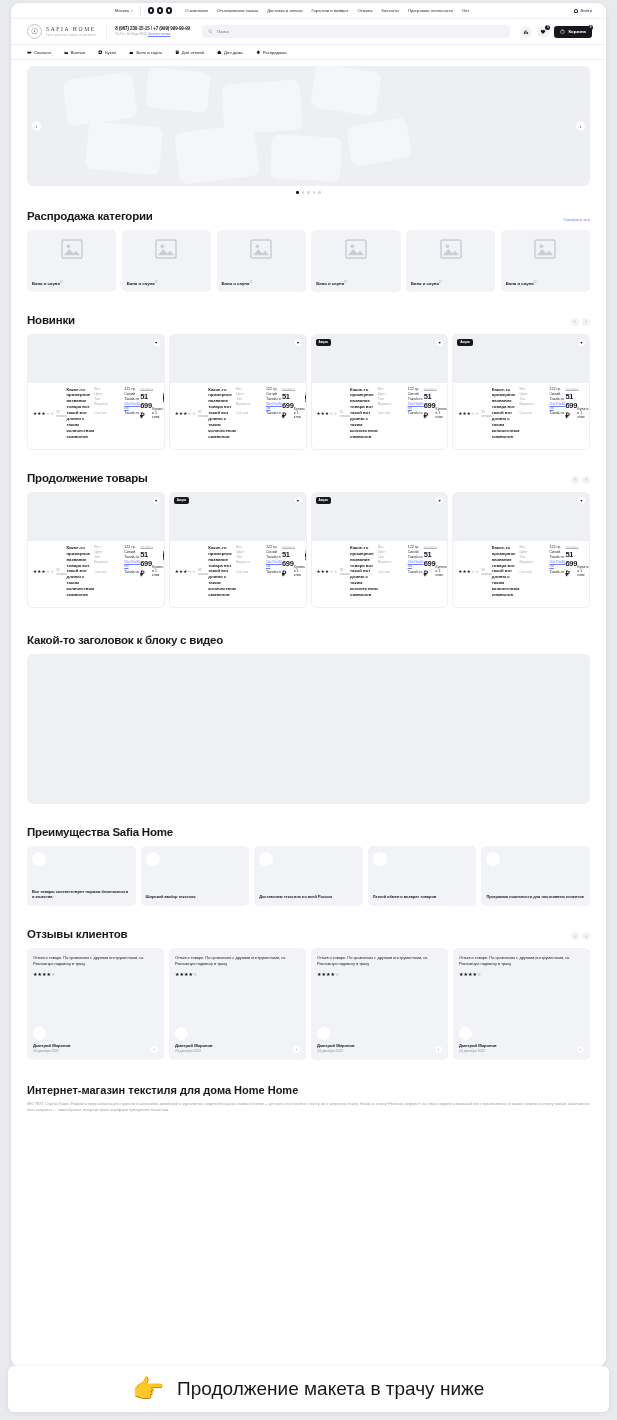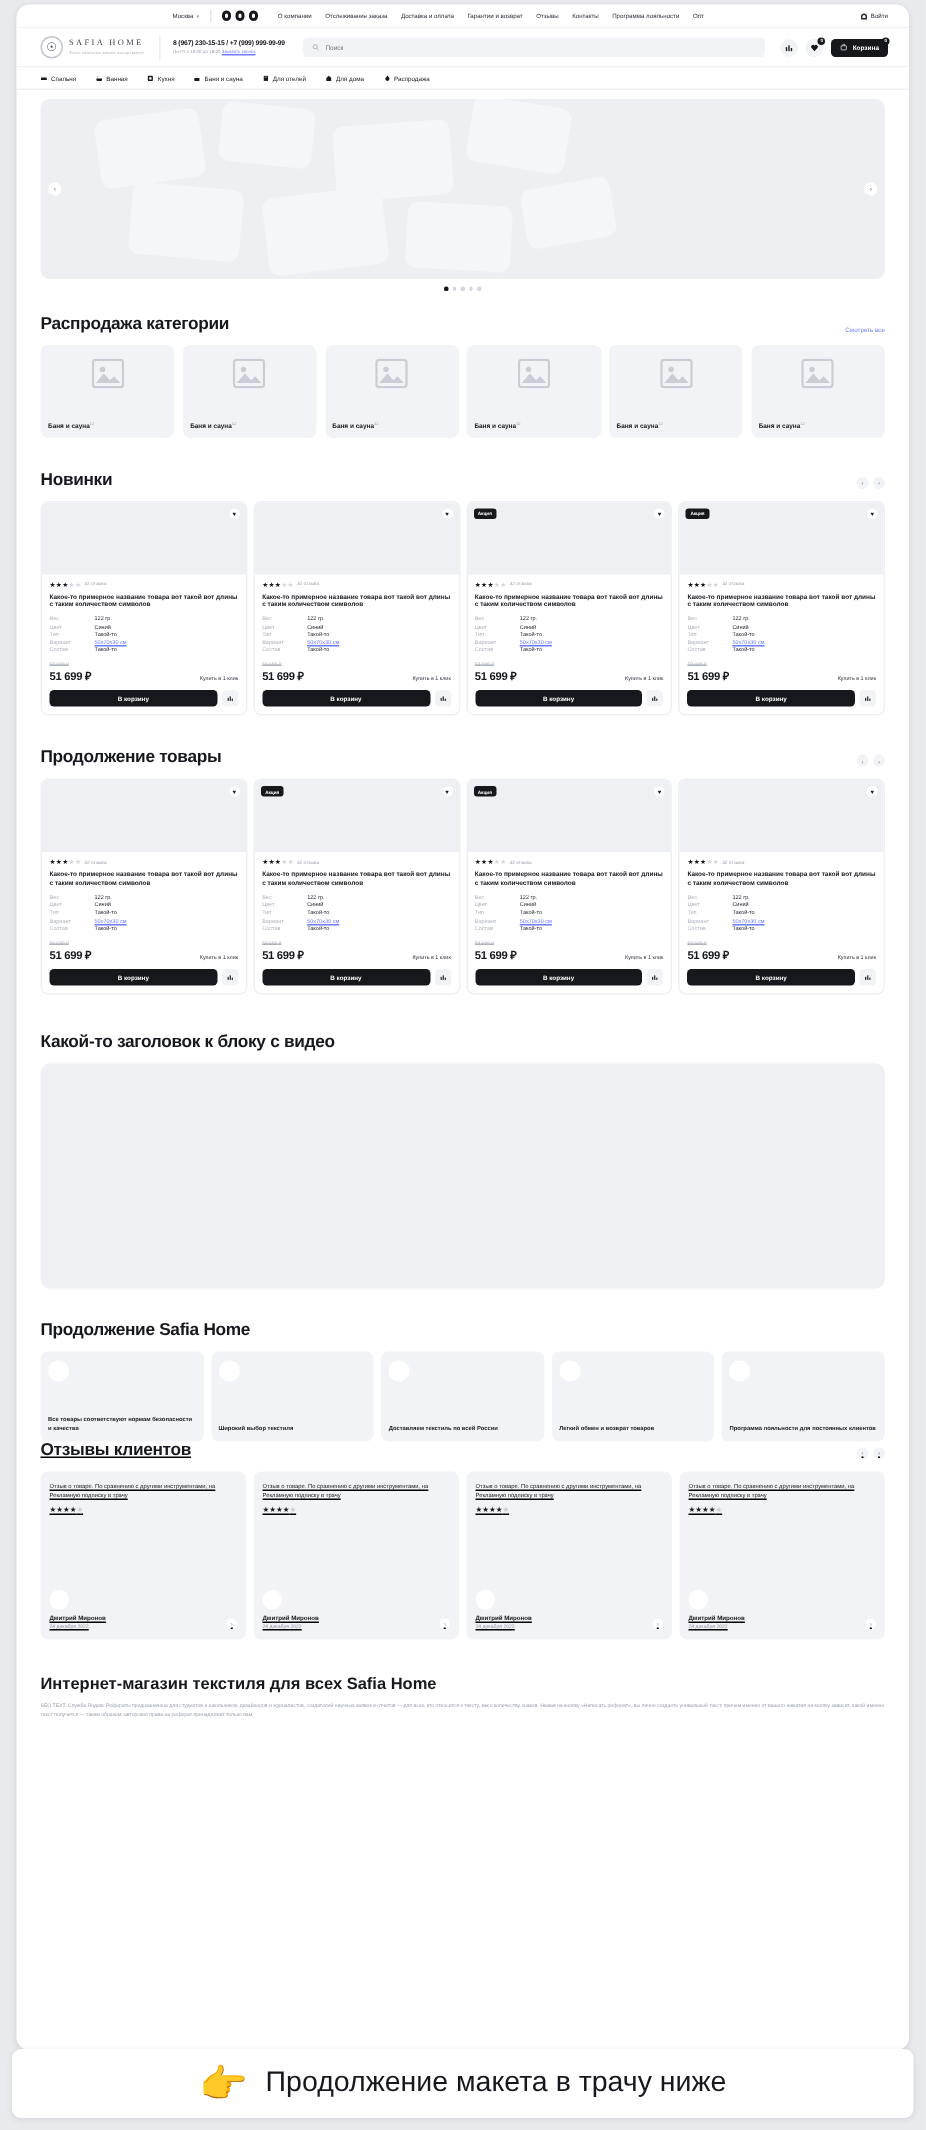--- a/index.html
+++ b/index.html
@@ -225,21 +225,21 @@
     font-size: 3.1px; font-weight: bold;
     padding: 1.5px 3px; border-radius: 2px;
   }
   .fav {
     position: absolute; right: 4px; top: 4px;
     width: 7px; height: 7px; border-radius: 50%;
     background: #fff;
     display: flex; align-items: center; justify-content: center;
     font-size: 4px; color: #16181d;
   }
-  .card-body { padding: 4px 5px 5px; display: flex; flex-direction: column; flex: 1; }
+  .card-body { padding: 4px 5px 5px; display: flex; flex-direction: row; flex: 1; }
   .rating { display: flex; align-items: center; gap: 2px; margin-bottom: 3px; }
   .stars { font-size: 4.5px; letter-spacing: .2px; color: #16181d; }
   .stars .off { color: #d3d6dc; }
   .rev-count { font-size: 3.2px; color: #9aa0ab; }
   .p-name {
     font-size: 4.3px; line-height: 1.38; color: #16181d;
     font-weight: bold; margin-bottom: 4px;
   }
   .attrs { display: flex; flex-direction: column; gap: 1.2px; margin-bottom: 5px; }
   .attr { display: flex; font-size: 3.7px; }
@@ -997,21 +997,21 @@
 
     <div class="section" style="margin-top:26px;">
       <div class="sec-head">
         <div class="sec-title">Какой-то заголовок к блоку с видео</div>
       </div>
       <div class="video-box"></div>
     </div>
 
     <div class="section" style="margin-top:22px;">
       <div class="sec-head">
-        <div class="sec-title">Продолжение Safia Home</div>
+        <div class="sec-title">Преимущества Safia Home</div>
       </div>
       <div class="advs">
         <div class="adv">
           <div class="adv-ico"></div>
           <div class="adv-txt">Все товары соответствуют нормам безопасности и качества</div>
         </div>
         <div class="adv">
           <div class="adv-ico"></div>
           <div class="adv-txt">Широкий выбор текстиля</div>
         </div>
@@ -1023,21 +1023,21 @@
           <div class="adv-ico"></div>
           <div class="adv-txt">Легкий обмен и возврат товаров</div>
         </div>
         <div class="adv">
           <div class="adv-ico"></div>
           <div class="adv-txt">Программа лояльности для постоянных клиентов</div>
         </div>
       </div>
     </div>
 
-    <div class="section" style="text-decoration:underline;">
+    <div class="section" style="margin-top:22px;">
       <div class="sec-head">
         <div class="sec-title">Отзывы клиентов</div>
         <div class="arrows">
           <div class="arr">‹</div>
           <div class="arr">›</div>
         </div>
       </div>
       <div class="revs" id="reviews-grid">
           <div class="rev">
             <div class="rev-text">Отзыв о товаре. По сравнению с другими инструментами, на Рекламную подписку в трачу</div>
@@ -1084,21 +1084,21 @@
                 <div class="rev-name">Дмитрий Миронов</div>
                 <div class="rev-date">24 декабря 2022</div>
               </div>
               <div class="rev-more">›</div>
             </div>
           </div>
         </div>
     </div>
 
     <div class="section" style="margin-top:24px;">
-      <div class="seo-title">Интернет-магазин текстиля для всех Safia Home</div>
+      <div class="seo-title">Интернет-магазин текстиля для дома Home Home</div>
       <div class="seo-p">SEO TEXT. Служба Яндекс.Рефераты предназначена для студентов и школьников, дизайнеров и журналистов, создателей научных заявок и отчетов — для всех, кто относится к тексту, как к количеству знаков. Нажав на кнопку «Написать реферат», вы лично создаете уникальный текст, причем именно от вашего нажатия на кнопку зависит, какой именно текст получится — таким образом, авторские права на реферат принадлежат только вам.</div>
     </div>
 
   </div>
 
   <div class="banner">
     <span class="hand">👉</span>
     <span class="btxt">Продолжение макета в трачу ниже</span>
   </div>
 </div>

